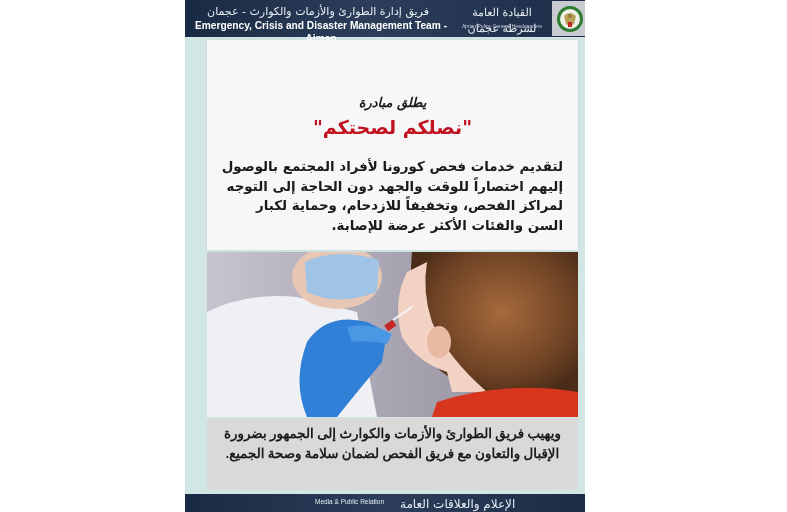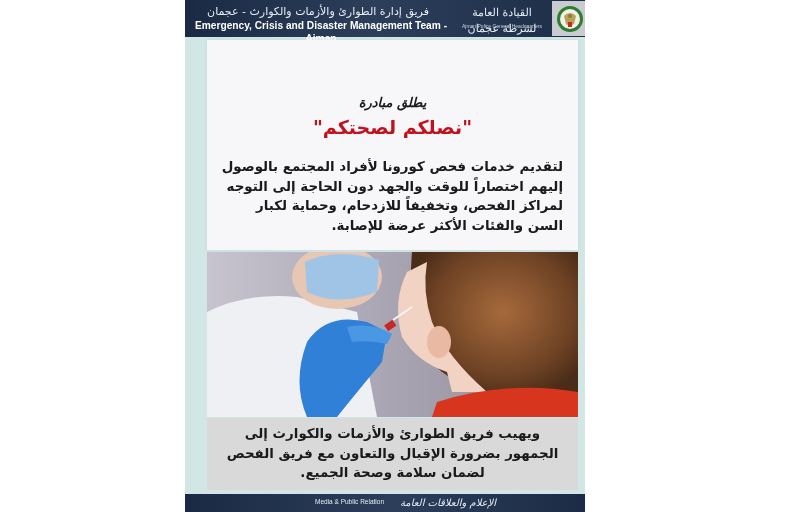--- a/index.html
+++ b/index.html
@@ -15,25 +15,25 @@
   .header .emblem-box { position:absolute; left:367px; top:1px; width:36px; height:35px; background:#c8ccd0; display:flex; align-items:center; justify-content:center; }
   .emblem { width:30px; height:30px; }
   .card { position:absolute; left:22px; top:40px; width:371px; height:210px; background:#f7f7f9;
           box-shadow:0 0 3px rgba(0,0,0,0.08); }
   .headline { position:absolute; left:0; top:17px; width:371px; text-align:center; color:#c1121f; font-weight:bold; font-size:17px; direction:rtl; line-height:22px; }
   .sub { position:absolute; left:0; top:55px; width:371px; text-align:center; color:#1a1a1a; font-weight:bold; font-size:13px; direction:rtl; line-height:16px;font-style:italic; }
   .slogan { position:absolute; left:0; top:75px; width:371px; text-align:center; color:#c1121f; font-weight:bold; font-size:19px; direction:rtl; line-height:24px; }
   .body-text { position:absolute; left:14px; top:117px; width:342px; text-align:right; color:#1a1a1a; font-weight:bold; font-size:13.4px; direction:rtl; line-height:19.5px; }
   .photo { position:absolute; left:22px; top:252px; width:371px; height:165px; overflow:hidden; background:#b9b6c2; }
   .grey-box { position:absolute; left:22px; top:418px; width:371px; height:72px; background:#d9d9d9; }
-  .grey-text { position:absolute; left:10px; top:6px; width:351px; text-align:center; color:#1a1a1a; font-weight:bold; font-size:13.4px; direction:rtl; line-height:19.5px; }
+  .grey-text { position:absolute; left:10px; top:6px; width:351px; text-align:center; color:#1a1a1a; font-weight:bold; font-size:13.4px; direction:rtl; line-height:19.5px;font-family:Liberation Serif, serif; }
   .footer { position:absolute; left:0; top:494px; width:417px; height:18px;
             background:linear-gradient(90deg,#1a2a44 0%,#2c3e5a 50%,#1a2a44 100%); }
   .footer .en { position:absolute; left:130px; top:4px; color:#e6ecf3; font-size:6.5px; font-family:"Liberation Sans", sans-serif; }
-  .footer .ar { position:absolute; left:215px; top:3px; color:#e6ecf3; font-size:10px; direction:rtl;font-style:italic; }
+  .footer .ar { position:absolute; left:215px; top:3px; color:#e6ecf3; font-size:12px; direction:rtl; }
 </style>
 </head>
 <body>
 
 <div class="poster">
 
   <div class="header">
     <div class="title-ar">فريق إدارة الطوارئ والأزمات والكوارث - عجمان</div>
     <div class="title-en">Emergency, Crisis and Disaster Management Team - Ajman</div>
     <div class="police-ar">القيادة العامة لشرطة عجمان</div>

